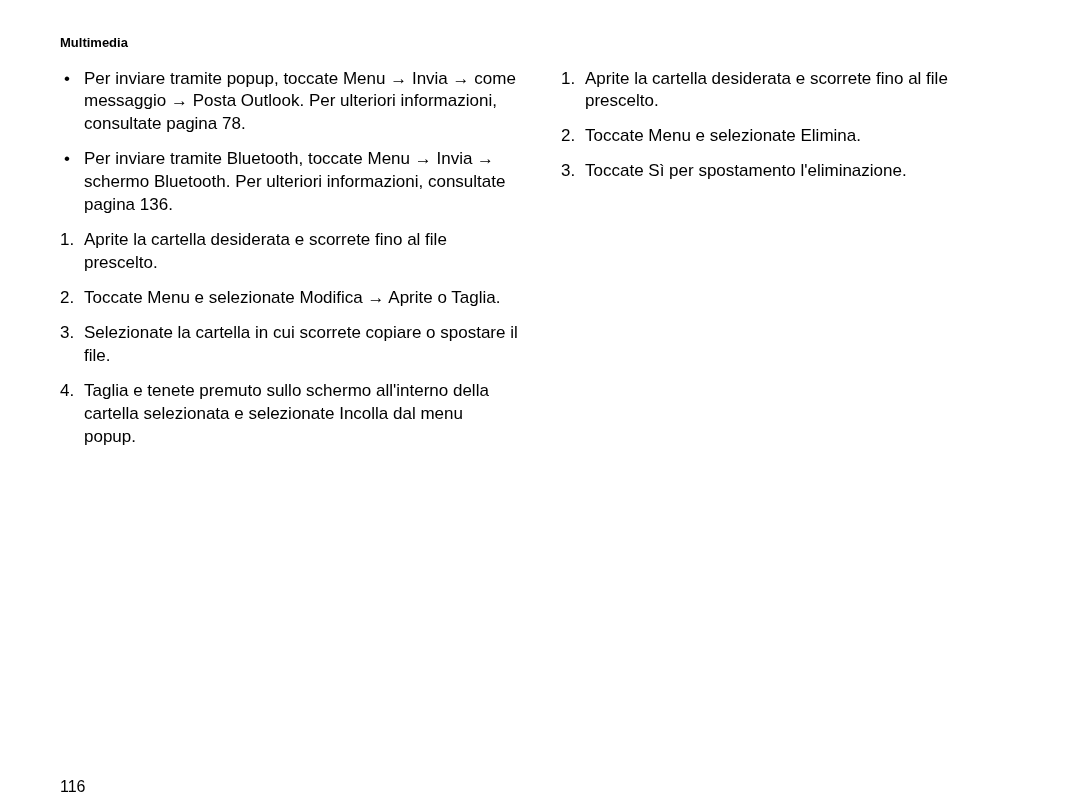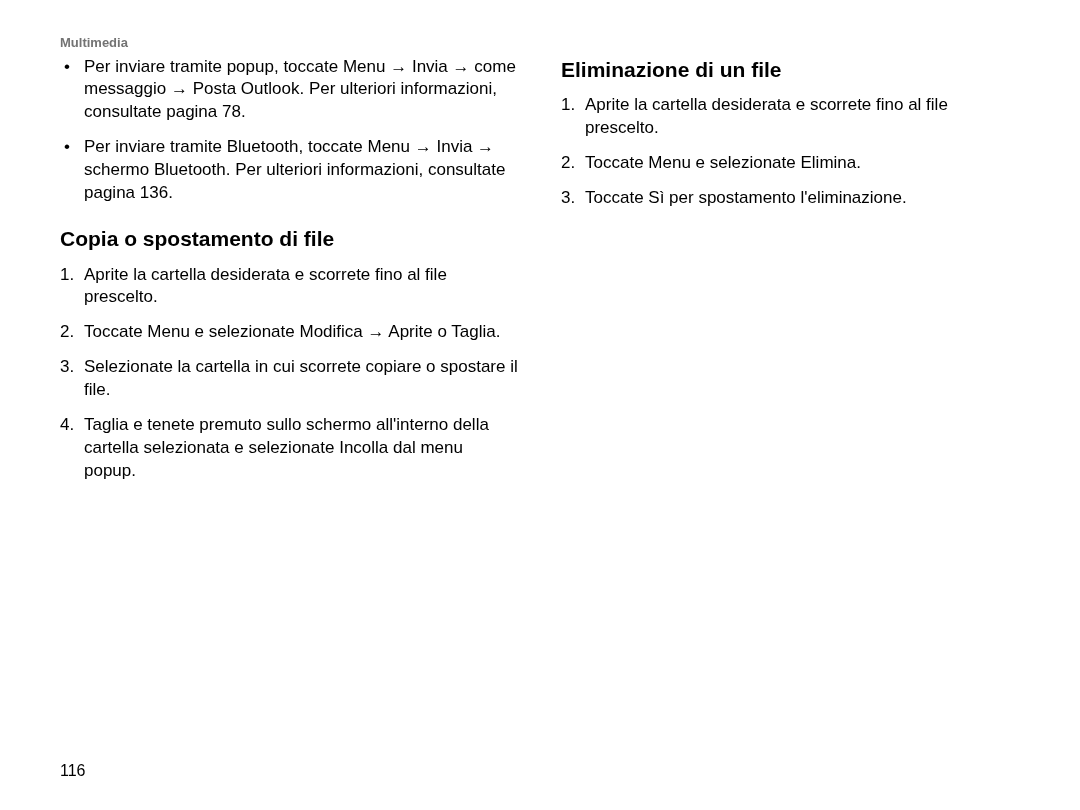--- a/index.html
+++ b/index.html
@@ -13,23 +13,23 @@
     line-height: 1.35;
     color: #000;
     background: #fff;
     width: 1080px;
     height: 810px;
     padding: 34px 60px 30px 60px;
     position: relative;
   }
   .header {
     font-weight: bold;
-    color: #737373;
+    color: #000000;
     font-size: 13px;
-    margin-bottom: 4px;
+    margin-bottom: 16px;
   }
   .columns {
     display: flex;
     gap: 42px;
   }
   .col {
     flex: 1;
     min-width: 0;
   }
   .bullet-list {
@@ -64,21 +64,21 @@
     font-size: 21px;
     font-weight: bold;
     margin-top: 20px;
     margin-bottom: 10px;
   }
   .col-right h3 {
     margin-top: 0;
   }
   .page-number {
     position: absolute;
-    bottom: 28px;
+    bottom: 12px;
     left: 60px;
     font-size: 16px;
   }
   b { font-weight: normal; }
 </style>
 </head>
 <body>
 
 <div class="header">Multimedia</div>
 
@@ -93,21 +93,20 @@
         </span>
       </li>
       <li>
         <span class="bullet">•</span>
         <span class="content">
           <span>Per inviare tramite Bluetooth, toccate </span><b>Menu</b><span> → </span><b>Invia</b><span> → </span><b>schermo Bluetooth</b><span>. Per ulteriori informazioni, consultate pagina 136.</span>
         </span>
       </li>
     </ul>
 
-    <h3>Copia o spostamento di file</h3>
 
     <ol class="num-list">
       <li>
         <span class="num">1.</span>
         <span class="content">Aprite la cartella desiderata e scorrete fino al file prescelto.</span>
       </li>
       <li>
         <span class="num">2.</span>
         <span class="content">
           <span>Toccate </span><b>Menu</b><span> e selezionate </span><b>Modifica</b><span> → </span><b>Aprite</b><span> o </span><b>Taglia</b><span>.</span>
@@ -122,21 +121,20 @@
         <span class="content">
           <span>Taglia e tenete premuto sullo schermo all'interno della cartella selezionata e selezionate </span><b>Incolla</b><span> dal menu popup.</span>
         </span>
       </li>
     </ol>
 
   </div>
 
   <div class="col col-right">
 
-    <h3>Eliminazione di un file</h3>
 
     <ol class="num-list">
       <li>
         <span class="num">1.</span>
         <span class="content">Aprite la cartella desiderata e scorrete fino al file prescelto.</span>
       </li>
       <li>
         <span class="num">2.</span>
         <span class="content">
           <span>Toccate </span><b>Menu</b><span> e selezionate </span><b>Elimina</b><span>.</span>

